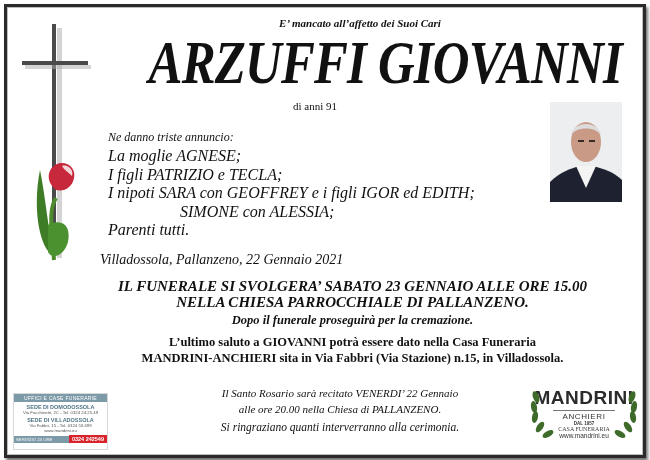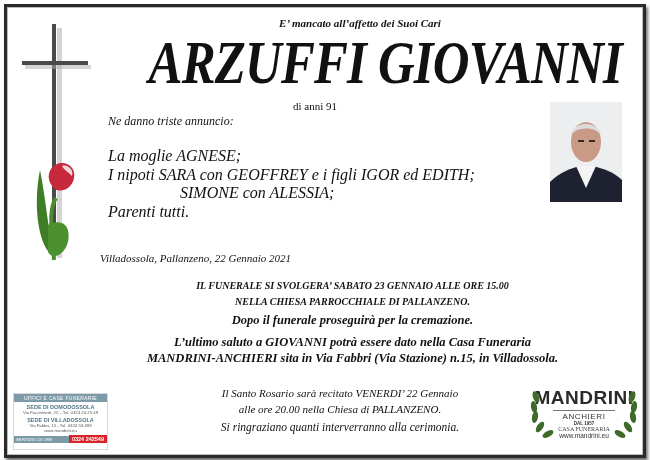--- a/index.html
+++ b/index.html
@@ -3,28 +3,28 @@
 <meta charset="utf-8">
 <style>
   html, body { margin:0; padding:0; background:#ffffff; }
   body { width:650px; height:460px; position:relative; overflow:hidden; font-family:"Liberation Serif", serif; color:#111; }
   .frame { position:absolute; left:4px; top:4px; width:636px; height:448px; border:3px solid #2a2a2a; box-shadow: 2px 3px 3px rgba(0,0,0,0.55), inset 0 0 0 1px #bdbdbd; background:#fff; }
   .abs { position:absolute; }
   .center { text-align:center; }
   .intro { left:200px; top:17px; width:320px; font-size:11px; font-style:italic; font-weight:bold; }
   .name { left:100px; top:22px; width:540px; font-size:62px; font-style:italic; font-weight:bold; letter-spacing:-1px; transform:scaleX(0.82); transform-origin:center top; line-height:80px; white-space:nowrap; }
   .age { left:265px; top:100px; width:100px; font-size:11px; }
-  .announce { left:108px; top:114px; font-size:12px; font-style:italic; }
+  .announce { left:108px; top:130px; font-size:12px; font-style:italic; }
   .family { left:108px; top:147px; font-size:16px; font-style:italic; font-weight:normal; line-height:18.5px; }
   .family div { white-space:nowrap; }
   .family .indent { padding-left:72px; }
-  .place { left:100px; top:252px; font-size:11px; font-style:italic; }
-  .funeral { left:90px; top:278px; width:525px; font-size:10px; font-style:italic; font-weight:bold; line-height:16px; }
+  .place { left:100px; top:252px; font-size:14px; font-style:italic; }
+  .funeral { left:90px; top:278px; width:525px; font-size:15px; font-style:italic; font-weight:bold; line-height:16px; }
   .after { left:90px; top:313px; width:525px; font-size:12.5px; font-style:italic; font-weight:bold; }
-  .greet { left:90px; top:334px; width:525px; font-size:12.5px; font-style:italic; font-weight:bold; line-height:16px; }
+  .greet { left:90px; top:334px; width:525px; font-size:12.5px; font-weight:bold; line-height:16px; }
   .rosary { left:150px; top:385px; width:380px; font-size:11px; font-style:italic; font-weight:normal; line-height:16px; }
   .thanks { left:150px; top:420px; width:380px; font-size:11.5px; font-style:italic; line-height:14px; }
   .thanks .nf { font-style:normal; }
   .photo { left:550px; top:102px; width:72px; height:100px; background:#eceeef; overflow:hidden; }
   .card { left:13px; top:393px; width:93px; height:55px; background:#fff; border:1px solid #d8d8d8; font-family:"Liberation Sans", sans-serif; }
   .card .hd { background:#7d9aa8; color:#fff; font-size:5px; text-align:center; padding:1px 0; letter-spacing:0.3px; }
   .card .sede { color:#4f7486; font-size:5.5px; text-align:center; font-weight:bold; margin-top:2px; }
   .card .addr { color:#555; font-size:4.3px; text-align:center; }
   .card .row { display:flex; align-items:center; margin-top:2px; }
   .card .srv { background:#7d9aa8; color:#fff; font-size:4.3px; padding:1px 2px; flex:1; }
@@ -58,20 +58,21 @@
   </g>
 </svg>
 
 <div class="abs intro center">E’ mancato all’affetto dei Suoi Cari</div>
 <div class="abs name center">ARZUFFI GIOVANNI</div>
 <div class="abs age center">di anni 91</div>
 <div class="abs announce">Ne danno triste annuncio:</div>
 
 <div class="abs family">
   <div>La moglie AGNESE;</div>
+  <div>I figli PATRIZIO e TECLA;</div>
   <div>I nipoti SARA con GEOFFREY e i figli IGOR ed EDITH;</div>
   <div class="indent">SIMONE con ALESSIA;</div>
   <div>Parenti tutti.</div>
 </div>
 
 <div class="abs photo">
   <svg width="72" height="100">
     <rect width="72" height="100" fill="#eceeef"></rect>
     <path d="M0 100 L0 80 C 10 70, 22 66, 30 64 L42 64 C 52 66, 64 70, 72 78 L72 100 Z" fill="#1e2230"></path>
     <path d="M26 64 L36 86 L46 64 Z" fill="#f4f4f4"></path>

